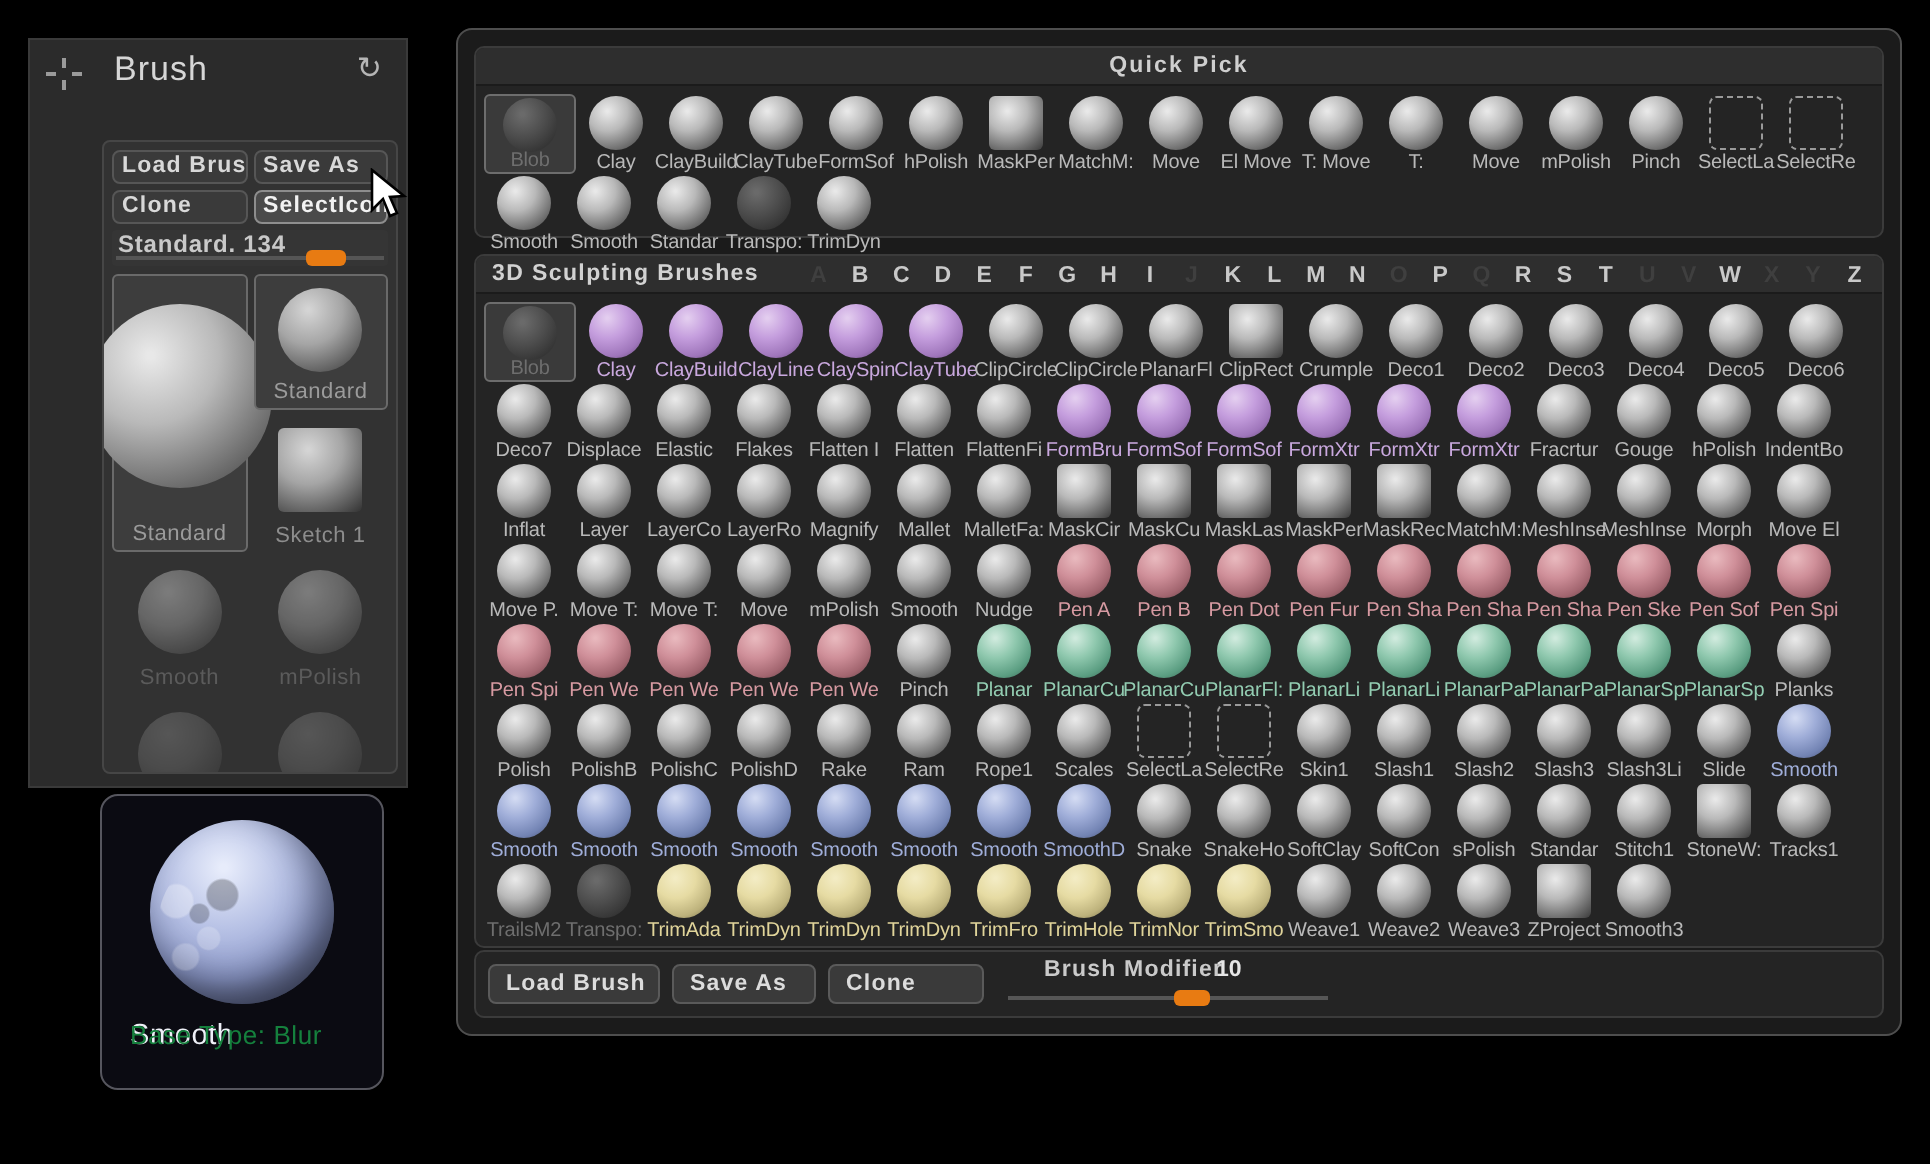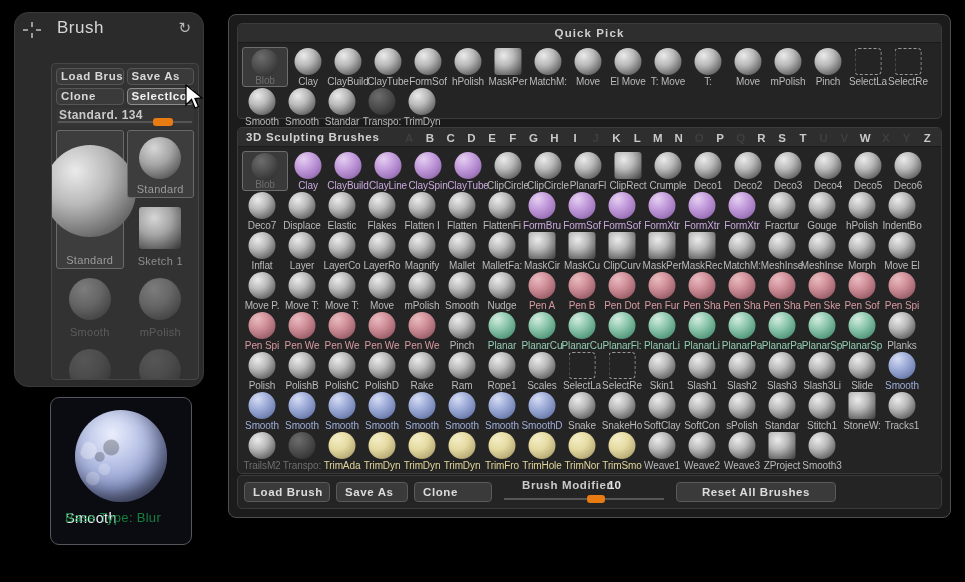--- a/index.html
+++ b/index.html
@@ -4,22 +4,22 @@
 <style>
   * { box-sizing: border-box; margin:0; padding:0; }
   body {
     width:965px; height:582px; background:#000;
     font-family:"Liberation Sans", sans-serif;
     overflow:hidden; position:relative;
   }
 
   
   #left-panel {
-    position:absolute; left:14px; top:12px; width:190px; height:375px;
-    background:#2b2b2b; border-radius:14px;
+    position:absolute; left:14px; top:19px; width:190px; height:375px;
+    background:#2b2b2b; border-radius:0;
     border:1px solid #3a3a3a;
   }
   #left-panel-header {
     height:30px; position:relative; padding-left:42px;
     display:flex; align-items:center;
   }
   #left-panel-header .title {
     color:#d6d6d6; font-size:17px; letter-spacing:.5px;
   }
   .dock-icon {
@@ -602,21 +602,21 @@
         <div class="bcell">
           <span class="s sph-gray sph-sq"></span>
           <span class="cap ">MaskCir</span>
         </div>
         <div class="bcell">
           <span class="s sph-gray sph-sq"></span>
           <span class="cap ">MaskCu</span>
         </div>
         <div class="bcell">
           <span class="s sph-gray sph-sq"></span>
-          <span class="cap ">ClipCurv</span>
+          <span class="cap ">MaskLas</span>
         </div>
         <div class="bcell">
           <span class="s sph-gray sph-sq"></span>
           <span class="cap ">MaskPer</span>
         </div>
         <div class="bcell">
           <span class="s sph-gray sph-sq"></span>
           <span class="cap ">MaskRec</span>
         </div>
         <div class="bcell">
@@ -977,19 +977,18 @@
   <div id="bottom-bar">
     <div class="bb-btn" id="bb-load">Load Brush</div>
     <div class="bb-btn" id="bb-save">Save As</div>
     <div class="bb-btn" id="bb-clone">Clone</div>
     <div id="brush-modifier">
       <span class="lbl">Brush Modifier</span>
       <span class="val">10</span>
       <span class="track"></span>
       <span class="knob" style="left: 52%;"></span>
     </div>
-    <div class="bb-btn" id="bb-reset">Reset All Brushes</div>
   </div>
 </div>
 
 <svg id="mouse-cursor" viewBox="0 0 20 26" style="left: 184px; top: 84px;">
   <path d="M2 1 L2 21 L7.5 15.5 L11 24 L14.5 22.5 L11 14.5 L18 14 Z" fill="#ffffff" stroke="#000000" stroke-width="1.3"></path>
 </svg>
 
 </body></html>

